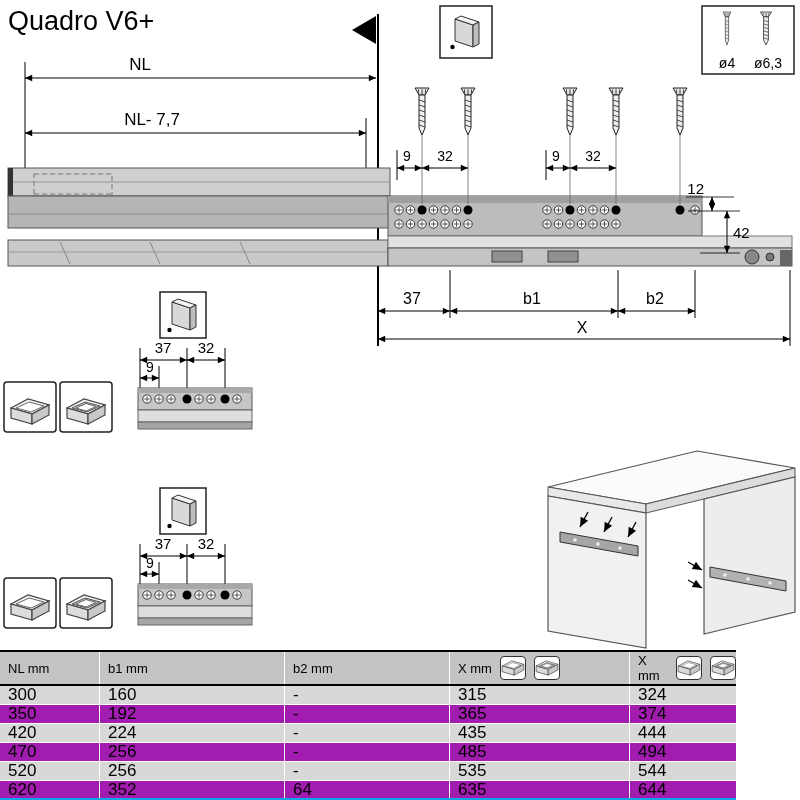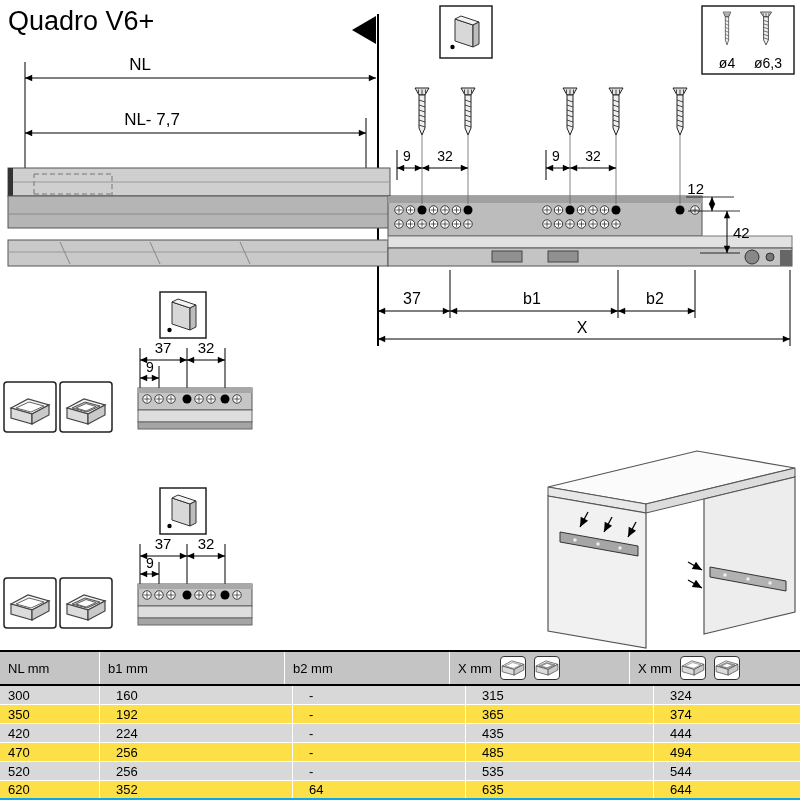--- a/index.html
+++ b/index.html
@@ -2,25 +2,25 @@
 <html><head>
 <meta charset="utf-8">
 <style>
   *{margin:0;padding:0;box-sizing:border-box;}
   html,body{width:800px;height:800px;background:#fff;font-family:"Liberation Sans",sans-serif;overflow:hidden;}
   .page{position:relative;width:800px;height:800px;background:#fff;border-radius:32px;}
   .drawing{position:absolute;top:0;left:0;}
   svg text{font-family:"Liberation Sans",sans-serif;fill:#000;}
 
   
-  .dtable{position:absolute;top:650px;left:0;width:800px;height:150px;border-top:2px solid #000;background:#fff;}
+  .dtable{position:absolute;top:650px;left:0;width:736px;height:150px;border-top:2px solid #000;background:#fff;}
   .thead{display:flex;height:34px;background:#c4c4c4;border-bottom:2px solid #000;font-size:13px;}
-  .tr{display:flex;height:19px;font-size:13px;border-bottom:1.5px solid #fff;gap:8px;}
+  .tr{display:flex;height:19px;font-size:17px;border-bottom:1.5px solid #fff;}
   .tr.odd{background:#d8d8d8;}
-  .tr.even{background:#fde047;}
+  .tr.even{background:#a21caf;}
   .tr.last{border-bottom:2px solid #0ea5e9;}
   .th,.td{display:flex;align-items:center;padding-left:8px;height:100%;border-right:1.5px solid #fff;overflow:hidden;}
   .c1{width:100px;}
   .c2{width:185px;}
   .c3{width:165px;}
   .c4{width:180px;}
   .c5{width:170px;flex:1;border-right:none;}
   .mini{display:inline-flex;align-items:center;justify-content:center;width:26px;height:24px;border:1.5px solid #333;border-radius:4px;background:#fff;margin-left:8px;flex:none;}
   .mini svg{display:block;}
 </style>

